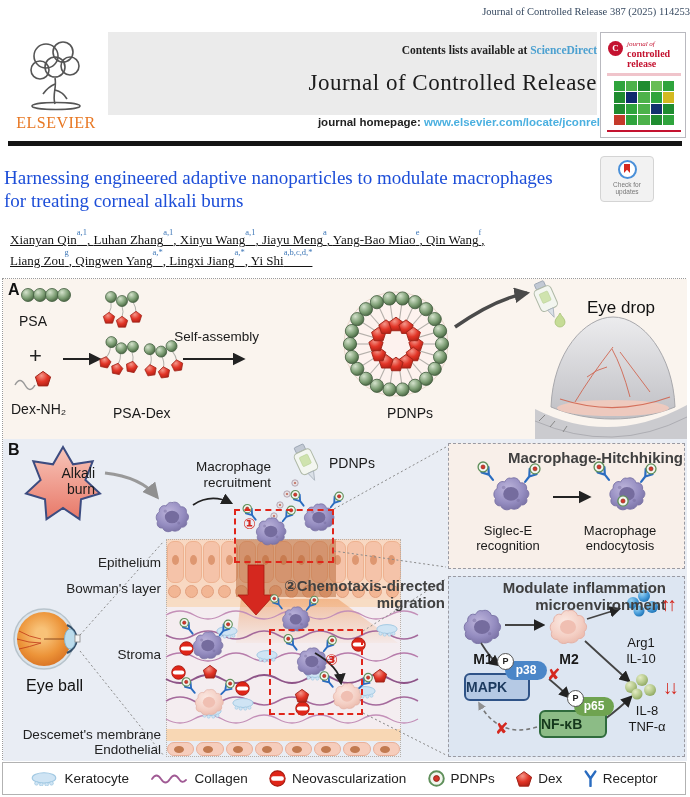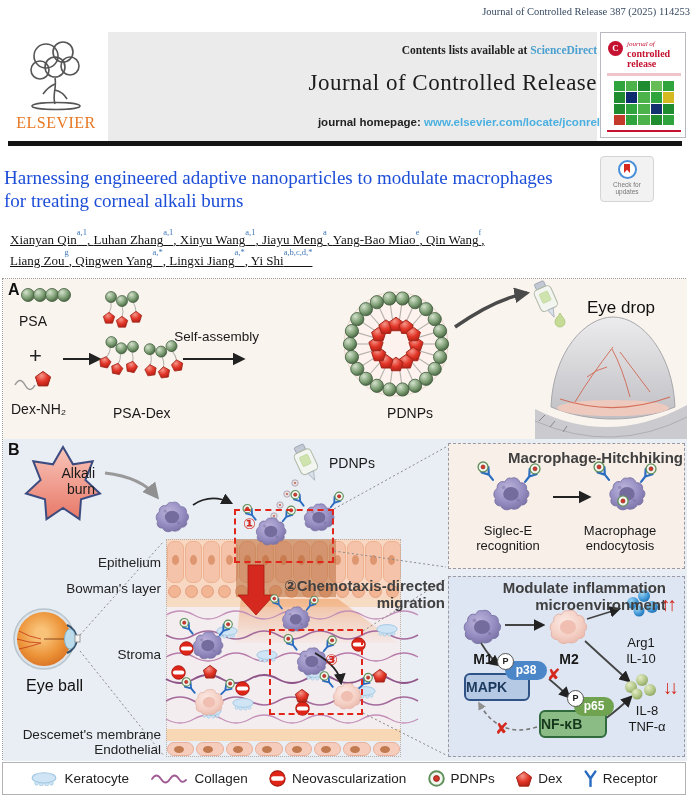--- a/index.html
+++ b/index.html
@@ -3,21 +3,21 @@
 <meta charset="utf-8">
 <style>
   html,body{margin:0;padding:0;background:#fff;}
   .page{position:relative;width:690px;height:797px;background:#fff;overflow:hidden;
         font-family:"Liberation Sans","DejaVu Sans",sans-serif;}
   .abs{position:absolute;}
   .serif{font-family:"Liberation Serif","DejaVu Serif",serif;}
   .ctr{text-align:right;}
   
   .citation{top:6px;left:0;width:690px;font-size:10.5px;color:#35485f;}
-  .headbox{top:32px;left:108px;width:489px;height:114px;background:#ebebeb;}
+  .headbox{top:32px;left:108px;width:489px;height:83px;background:#ebebeb;}
   .contents-line{top:12px;left:0;width:100%;font-size:11.5px;color:#222;font-weight:bold;}
   .sd-link{color:#4ba0d0;font-weight:bold;cursor:pointer;}
   .jtitle{top:38px;left:0;width:100%;font-size:23px;color:#1c1c1c;letter-spacing:.5px;}
   .homepage{top:84px;left:3px;width:100%;font-size:11.5px;font-weight:bold;color:#222;}
   .hp-link{color:#4bb0e0;cursor:pointer;}
   .elsevier{top:34px;left:8px;width:96px;height:104px;text-align:center;}
   .elsevier-name{font-family:"Liberation Serif",serif;font-size:16px;color:#e87722;letter-spacing:.5px;margin-top:2px;}
   .cover{top:32px;left:600px;width:86px;height:106px;background:#fff;border:1px solid #b9b9bf;box-sizing:border-box;cursor:pointer;}
   .cover-title{position:absolute;top:6px;left:26px;width:56px;color:#c41230;line-height:10px;}
   .cover-l1{font-size:7px;font-style:italic;}
@@ -591,20 +591,21 @@
         <path d="M582 202 Q608 226 626 242" stroke="#444" stroke-width="1.8" fill="none" marker-end="url(#mB)"></path>
         <g>
           <circle cx="628" cy="248" r="6" fill="url(#gGBall)"></circle>
             <circle cx="639" cy="241" r="6" fill="url(#gGBall)"></circle>
           <circle cx="647" cy="251" r="6" fill="url(#gGBall)"></circle>
             <circle cx="634" cy="255" r="5.5" fill="url(#gGBall)"></circle>
         </g>
       </svg>
 
       <div class="abs figtxt-s ctr txt7" style="left:28px;top:26px;width:64px;font-size:14px;">Alkali burn</div>
+      <div class="abs figtxt-s ctr txt7" style="left:148px;top:20px;width:120px;">Macrophage recruitment</div>
       <div class="abs figtxt txt7" style="left:326px;top:16px;">PDNPs</div>
       <div class="abs stepnum txt7" style="left:240px;top:76px;">①</div>
       <div class="abs redbold ctr txt7" style="left:250px;top:138px;width:192px;font-size:15px;line-height:17px;">
         <span>②</span><span>Chemotaxis-directed migration</span>
       </div>
       <div class="abs stepnum txt7" style="left:322px;top:212px;">③</div>
       <div class="abs layerlbl txt7" style="top:116px;">Epithelium</div>
       <div class="abs layerlbl txt7" style="top:142px;">Bowman's layer</div>
       <div class="abs layerlbl txt7" style="top:208px;">Stroma</div>
       <div class="abs layerlbl txt7" style="top:288px;">Descemet's membrane</div>

